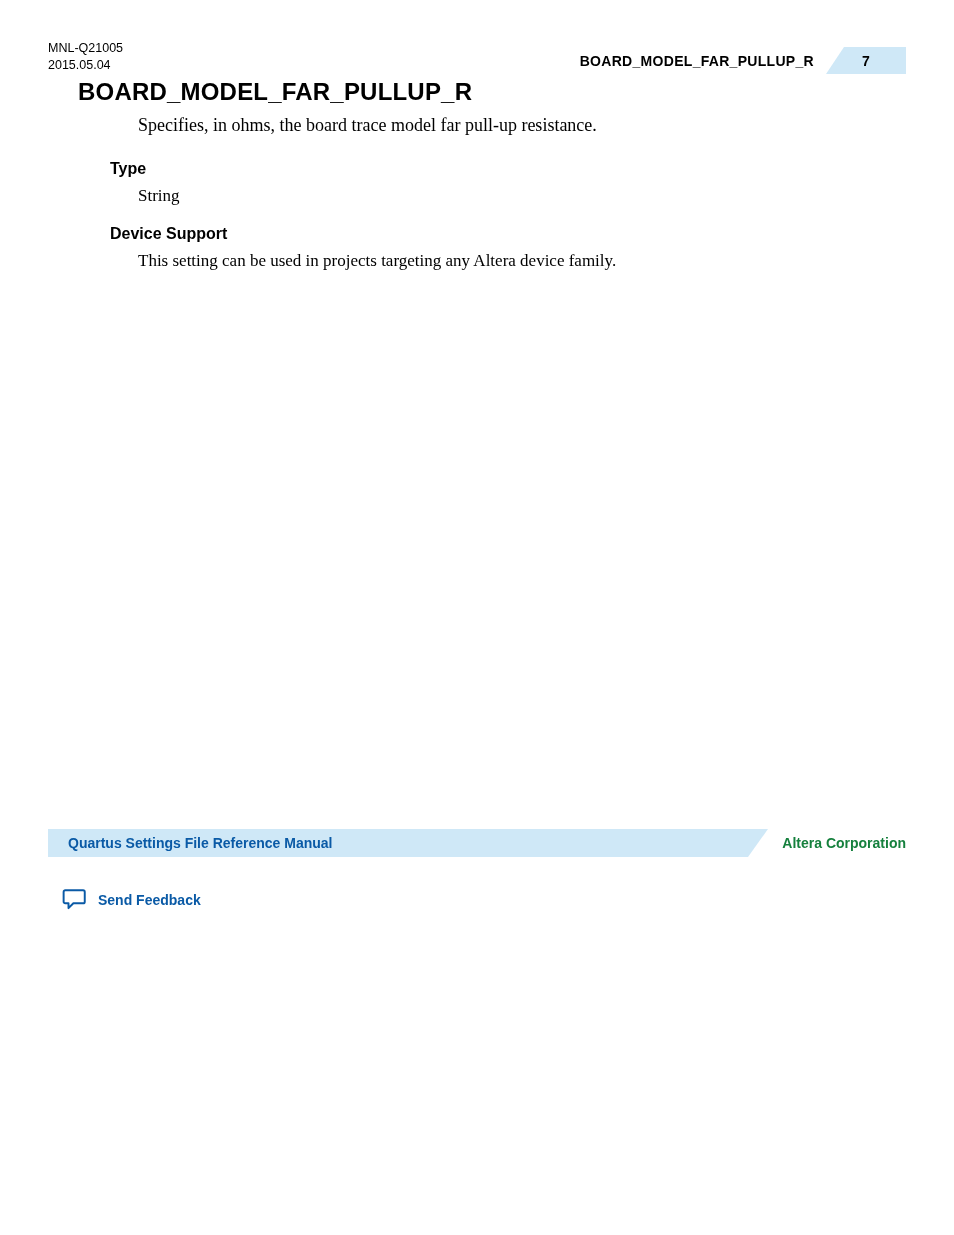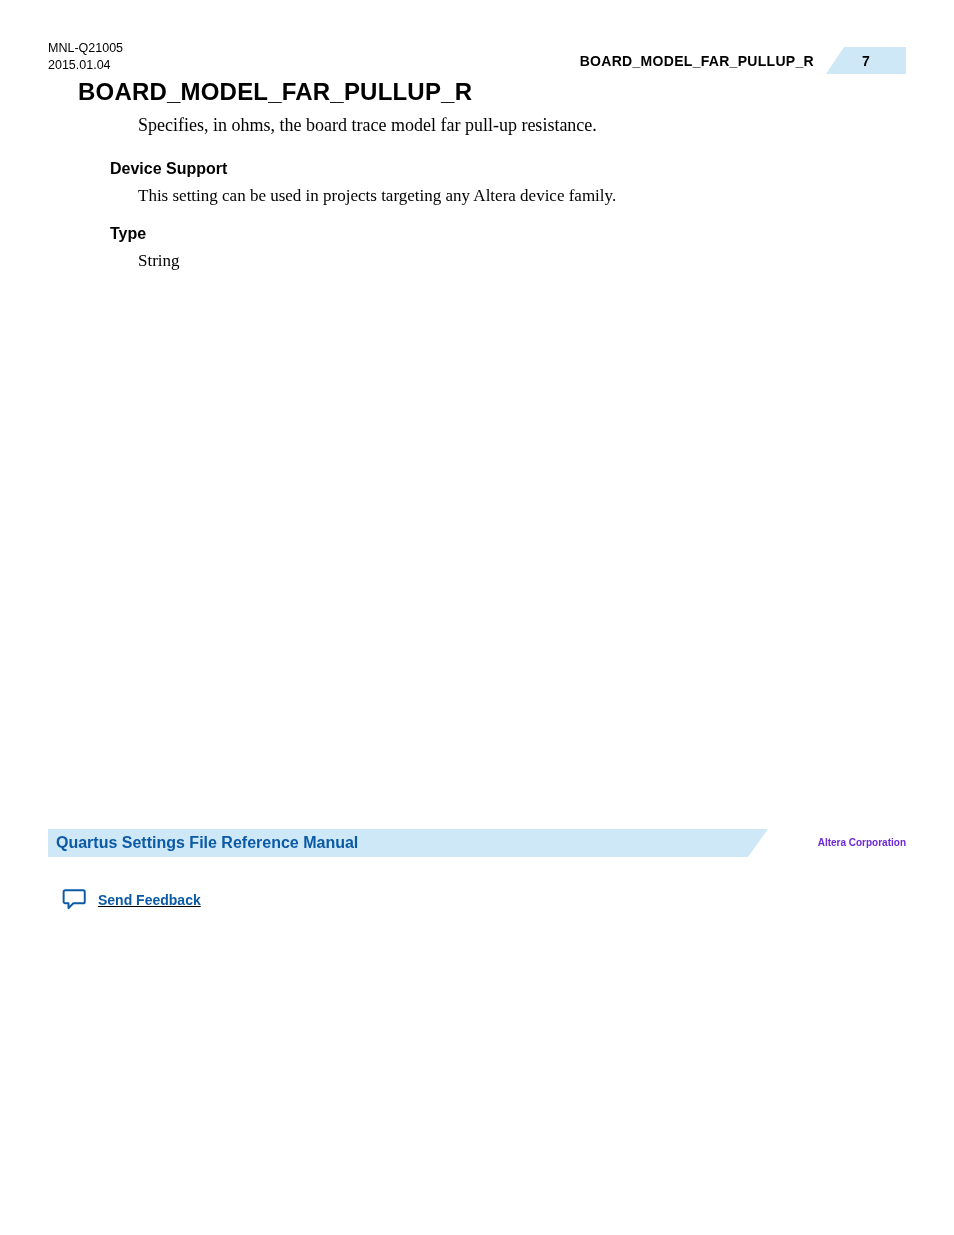--- a/index.html
+++ b/index.html
@@ -122,82 +122,81 @@
   }
   .ribbon-tri {
     position: absolute;
     left: 700px; top: 0;
     width: 0; height: 0;
     border-top: 28px solid #cfe8f7;
     border-right: 20px solid transparent;
   }
   .ribbon-text {
     position: absolute;
-    left: 8px; top: 0;
+    left: 20px; top: 0;
     line-height: 28px;
     font-weight: 700;
-    font-size: 16px;
+    font-size: 14px;
     color: #0a5aa6;
   }
   .corp {
     position: absolute;
     right: 0; top: 0;
     line-height: 28px;
     font-weight: 700;
-    font-size: 10px;
-    color: #6d28d9;
+    font-size: 14px;
+    color: #15803d;
   }
   .feedback {
     display: flex;
     align-items: center;
     gap: 10px;
     margin-left: 14px;
-    text-decoration: underline;
   }
   .feedback .icon svg {
     width: 26px; height: 26px;
     display: block;
   }
   .feedback-text {
     font-weight: 700;
     font-size: 14px;
     color: #0a5aa6;
   }
 </style>
 </head>
 <body>
 
 <div class="page">
 
   <div class="hdr-left">
     <div>MNL-Q21005</div>
-    <div>2015.01.04</div>
+    <div>2015.05.04</div>
   </div>
 
   <div class="hdr-right">
     <div class="hdr-title">BOARD_MODEL_FAR_PULLUP_R</div>
     <div class="pagenum-wrap">
       <div class="pagenum-bg"></div>
       <div class="pagenum-tri"></div>
       <div class="pagenum-text">7</div>
     </div>
   </div>
 
   <div class="content">
     <h1 class="title">BOARD_MODEL_FAR_PULLUP_R</h1>
     <p class="intro">Specifies, in ohms, the board trace model far pull-up resistance.</p>
 
     <div class="sec">
+      <div class="sec-h">Type</div>
+      <div class="sec-body">String</div>
+    </div>
+
+    <div class="sec">
       <div class="sec-h">Device Support</div>
       <div class="sec-body">This setting can be used in projects targeting any Altera device family.</div>
-    </div>
-
-    <div class="sec">
-      <div class="sec-h">Type</div>
-      <div class="sec-body">String</div>
     </div>
 
     <div class="sec">
     </div>
 
   </div>
 
   <div class="footer">
     <div class="ribbon">
       <div class="ribbon-bg"></div>

